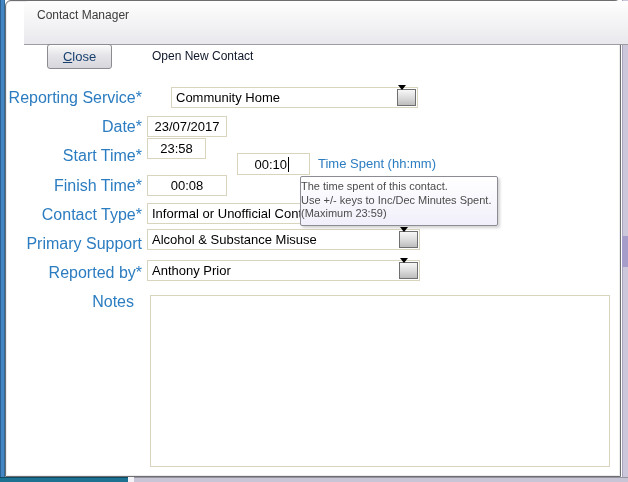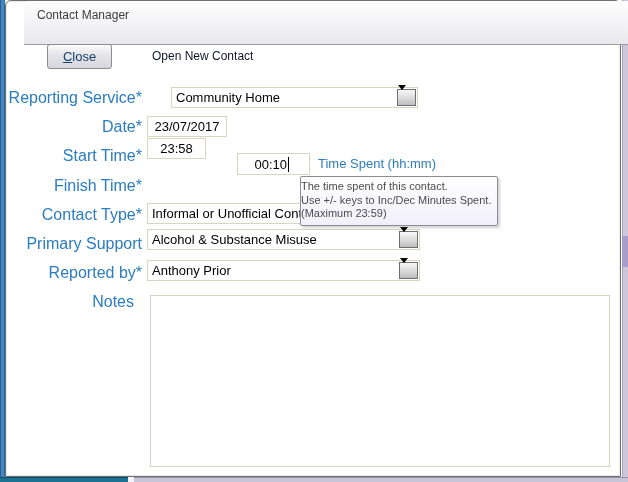--- a/index.html
+++ b/index.html
@@ -118,20 +118,21 @@
   <div class="tb center" style="left:147px; top:116px; width:80px; height:21px;">23/07/2017</div>
 
   <div class="tb center" style="left:147px; top:129px; width:59px; height:21px;margin-top:9px;">23:58</div>
 
   <div class="tb timespent" style="left:237px; top:153px; width:73px; height:22px;text-align:center;">
     <span>00:10</span>
     <span class="caret"></span>
   </div>
   <div class="ts-label">Time Spent (hh:mm)</div>
 
+  <div class="tb center" style="left:147px; top:175px; width:80px; height:21px;">00:08</div>
 
   <div class="tb combo" style="left:147px; top:203px; width:273px; height:21px;">
     <span class="val">Informal or Unofficial Contact</span>
     <span class="combo-btn"><span class="arrow"></span></span>
   </div>
 
   <div class="tb combo" style="left:147px; top:229px; width:273px; height:21px;">
     <span class="val">Alcohol &amp; Substance Misuse</span>
     <span class="combo-btn"><span class="arrow"></span></span>
   </div>

